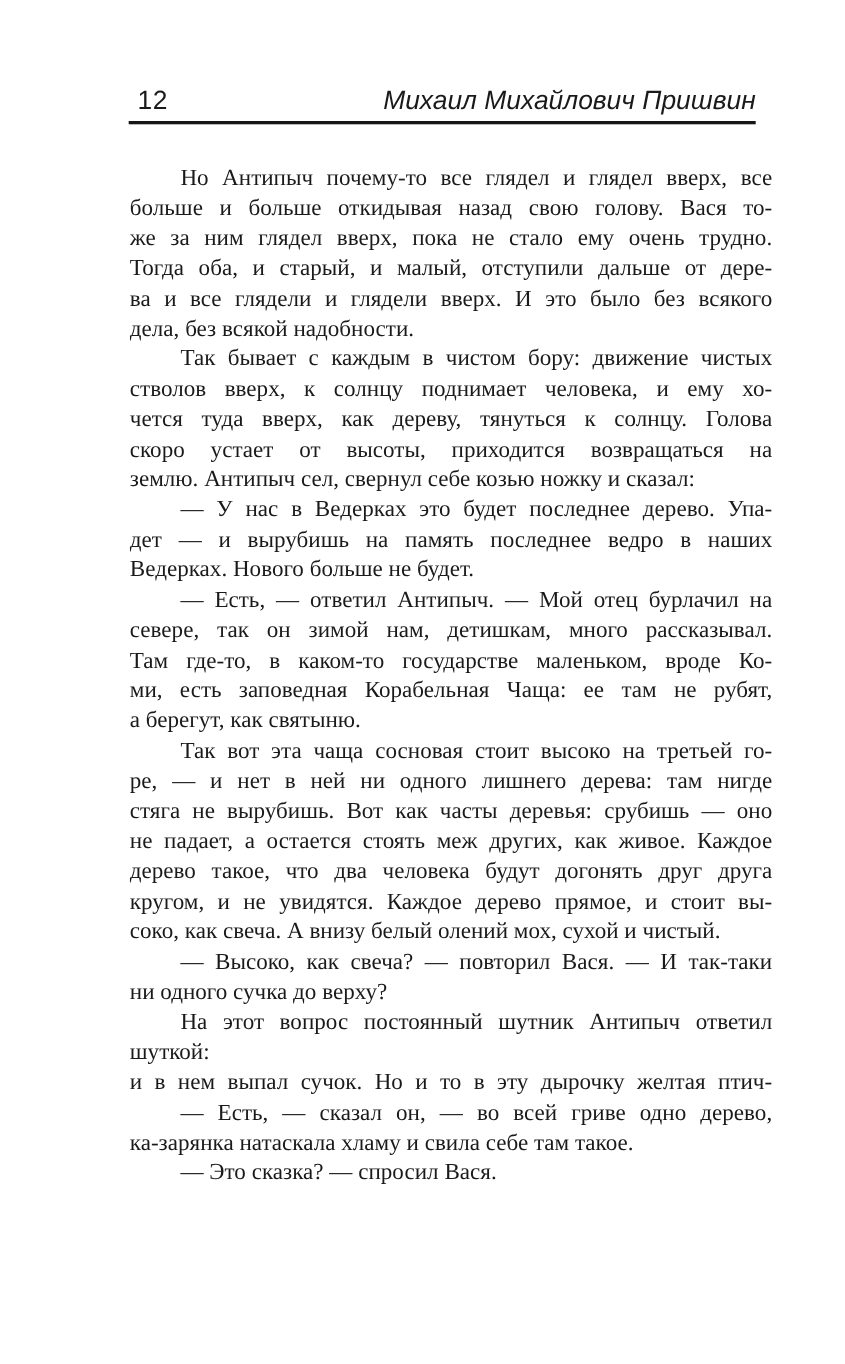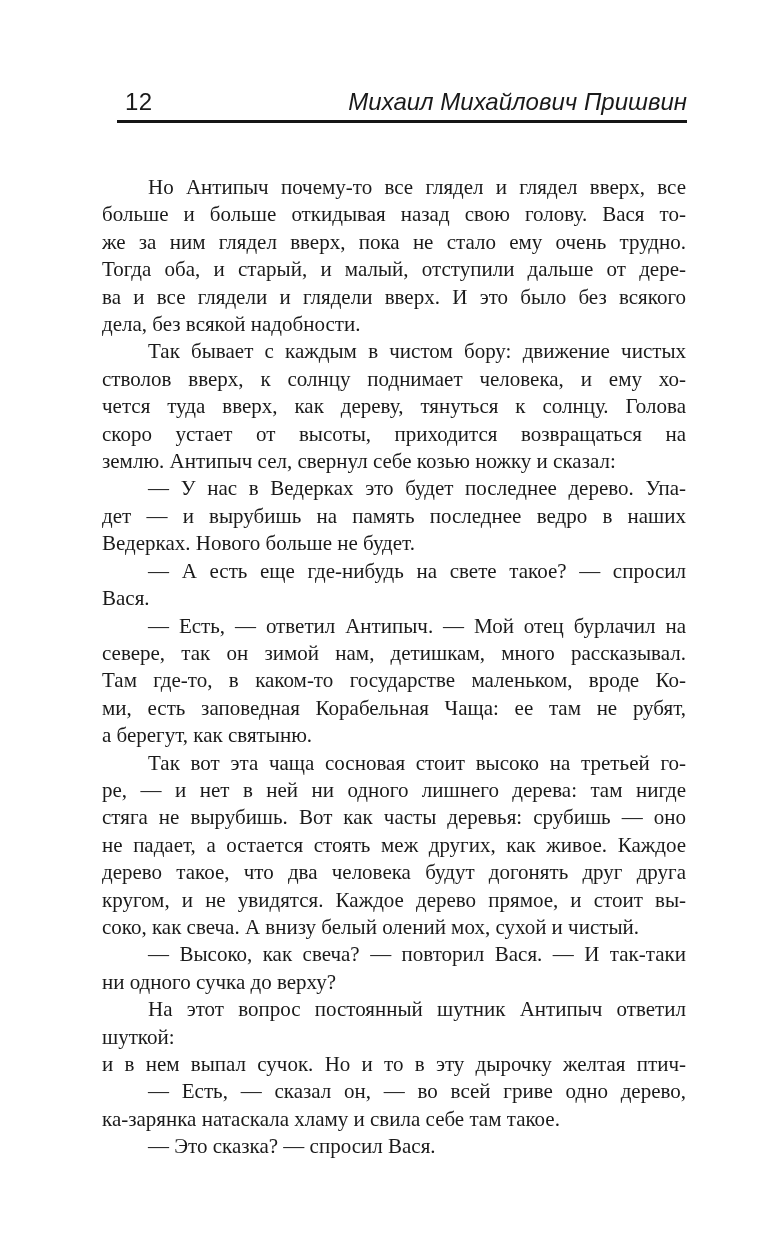--- a/index.html
+++ b/index.html
@@ -11,21 +11,21 @@
     position: relative;
     overflow: hidden;
   }
   .page {
     position: absolute; inset: 0;
     background: #ffffff;
   }
   
   .running-head {
     position: absolute;
-    left: 117px; top: 89px;
+    left: 117px; top: 79px;
     width: 570px;
     display: flex;
     justify-content: space-between;
     align-items: baseline;
     border-bottom: 3px solid #161616;
     padding-bottom: 5px;
     gap: 32px;
   }
   .folio {
     font-family: "Liberation Sans", sans-serif;
@@ -38,23 +38,22 @@
     font-family: "Liberation Sans", sans-serif;
     font-style: italic;
     font-size: 24px;
     line-height: 26px;
     white-space: nowrap;
     text-align: right;
   }
   
   .text-block {
     position: absolute;
-    left: 102px; top: 148px;
+    left: 118px; top: 148px;
     width: 584px;
-    margin-top: 26px;
   }
   .paragraph { margin: 0; padding: 0; }
   .line {
     font-size: 21px;
     line-height: 27.4px;
     text-align: justify;
     text-align-last: justify;
     overflow: hidden;
     white-space: normal;
   }
@@ -86,24 +85,20 @@
         <div class="line">чется туда вверх, как дереву, тянуться к солнцу. Голова</div>
         <div class="line">скоро устает от высоты, приходится возвращаться на</div>
         <div class="line last">землю. Антипыч сел, свернул себе козью ножку и сказал:</div>
       </div>
       <div class="paragraph">
         <div class="line first">— У нас в Ведерках это будет последнее дерево. Упа-</div>
         <div class="line">дет — и вырубишь на память последнее ведро в наших</div>
         <div class="line last">Ведерках. Нового больше не будет.</div>
       </div>
       <div class="paragraph">
-        <div class="line first">— А есть еще где-нибудь на свете такое? — спросил</div>
-        <div class="line last">Вася.</div>
-      </div>
-      <div class="paragraph">
         <div class="line first">— Есть, — ответил Антипыч. — Мой отец бурлачил на</div>
         <div class="line">севере, так он зимой нам, детишкам, много рассказывал.</div>
         <div class="line">Там где-то, в каком-то государстве маленьком, вроде Ко-</div>
         <div class="line">ми, есть заповедная Корабельная Чаща: ее там не рубят,</div>
         <div class="line last">а берегут, как святыню.</div>
       </div>
       <div class="paragraph">
         <div class="line first">Так вот эта чаща сосновая стоит высоко на третьей го-</div>
         <div class="line">ре, — и нет в ней ни одного лишнего дерева: там нигде</div>
         <div class="line">стяга не вырубишь. Вот как часты деревья: срубишь — оно</div>

